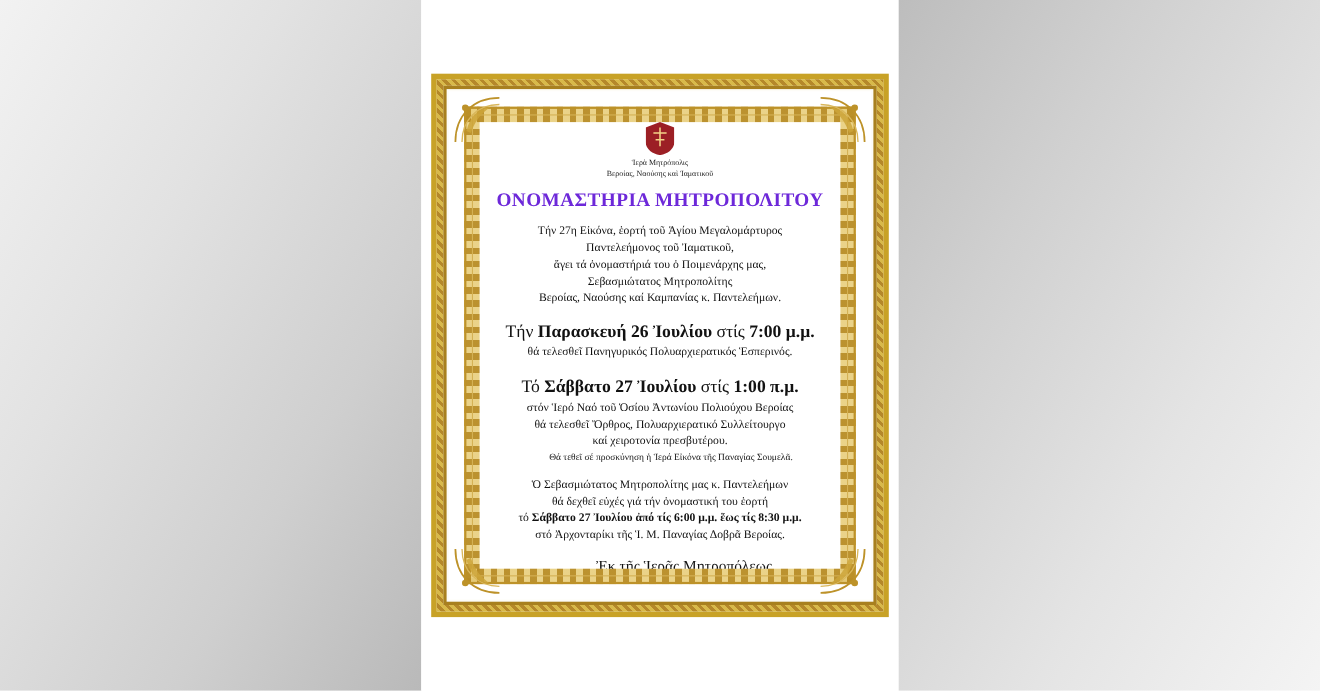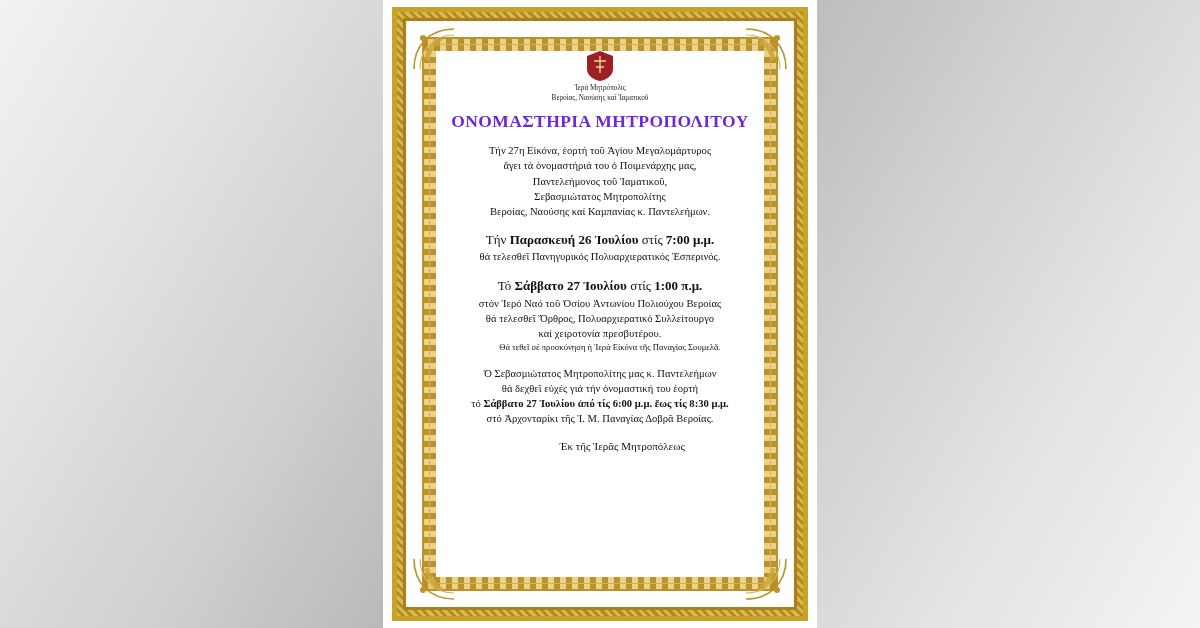--- a/index.html
+++ b/index.html
@@ -32,21 +32,21 @@
     width: 434px;
     height: 628px;
     background: #ffffff;
     display: flex;
     align-items: center;
     justify-content: center;
   }
   .poster {
     position: relative;
     width: 416px;
-    height: 614px;
+    height: 494px;
     background: #ffffff;
     box-sizing: border-box;
   }
   
   .frame-outer {
     position: absolute;
     inset: 0;
     border: 5px solid #c8a227;
     background:
       repeating-linear-gradient(45deg, #d8b94a 0px, #d8b94a 3px, #b5882a 3px, #b5882a 6px);
@@ -135,24 +135,24 @@
   .para .b {
     font-weight: bold;
   }
   .block {
     margin-bottom: 13px;
   }
   .line {
     display: block;
   }
   .line.lead {
-    font-size: 13px;
+    font-size: 16px;
   }
   .sig {
-    font-size: 11px;
+    font-size: 14px;
     margin-top: 14px;
     padding-left: 44px;
   }
 </style>
 </head>
 <body>
 
 <div class="stage">
 
   <div class="side-gradient"></div>
@@ -210,22 +210,22 @@
 
         <div class="crest-label">
           <span class="line">Ἱερὰ Μητρόπολις</span>
           <span class="line">Βεροίας, Ναούσης καὶ Ἰαματικοῦ</span>
         </div>
 
         <div class="title">ΟΝΟΜΑΣΤΗΡΙΑ ΜΗΤΡΟΠΟΛΙΤΟΥ</div>
 
         <div class="para">
           <span class="line">Τήν 27η Εἰκόνα, ἑορτή τοῦ Ἁγίου Μεγαλομάρτυρος</span>
+          <span class="line">Παντελεήμονος τοῦ Ἰαματικοῦ,</span>
           <span class="line">ἄγει τά ὀνομαστήριά του ὁ Ποιμενάρχης μας,</span>
-          <span class="line">Παντελεήμονος τοῦ Ἰαματικοῦ,</span>
           <span class="line">Σεβασμιώτατος Μητροπολίτης</span>
           <span class="line">Βεροίας, Ναούσης καί Καμπανίας κ. Παντελεήμων.</span>
         </div>
 
         <div class="block">
           <div class="para" style="margin-bottom:0;">
             <span class="line lead"><span>Τήν </span><span class="b">Παρασκευή 26 Ἰουλίου</span><span> στίς </span><span class="b">7:00 μ.μ.</span></span>
             <span class="line">θά τελεσθεῖ Πανηγυρικός Πολυαρχιερατικός Ἑσπερινός.</span>
           </div>
         </div>

